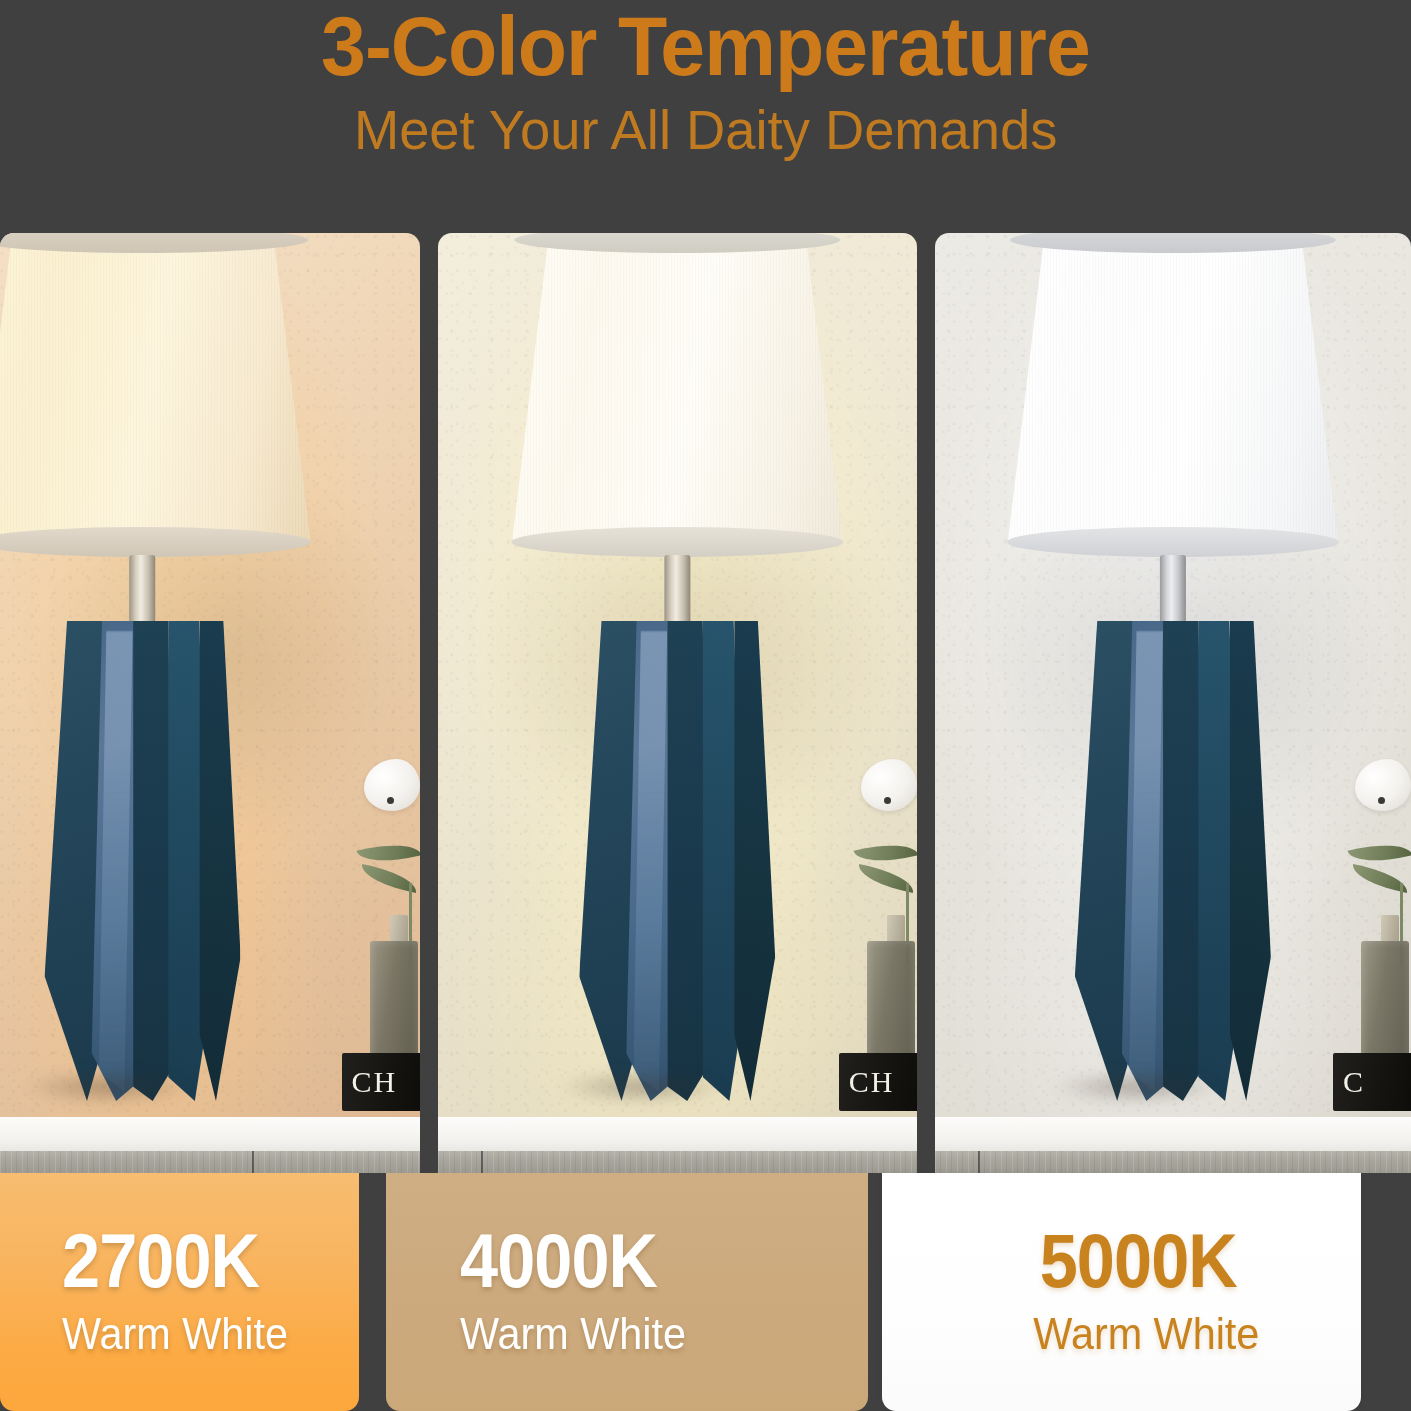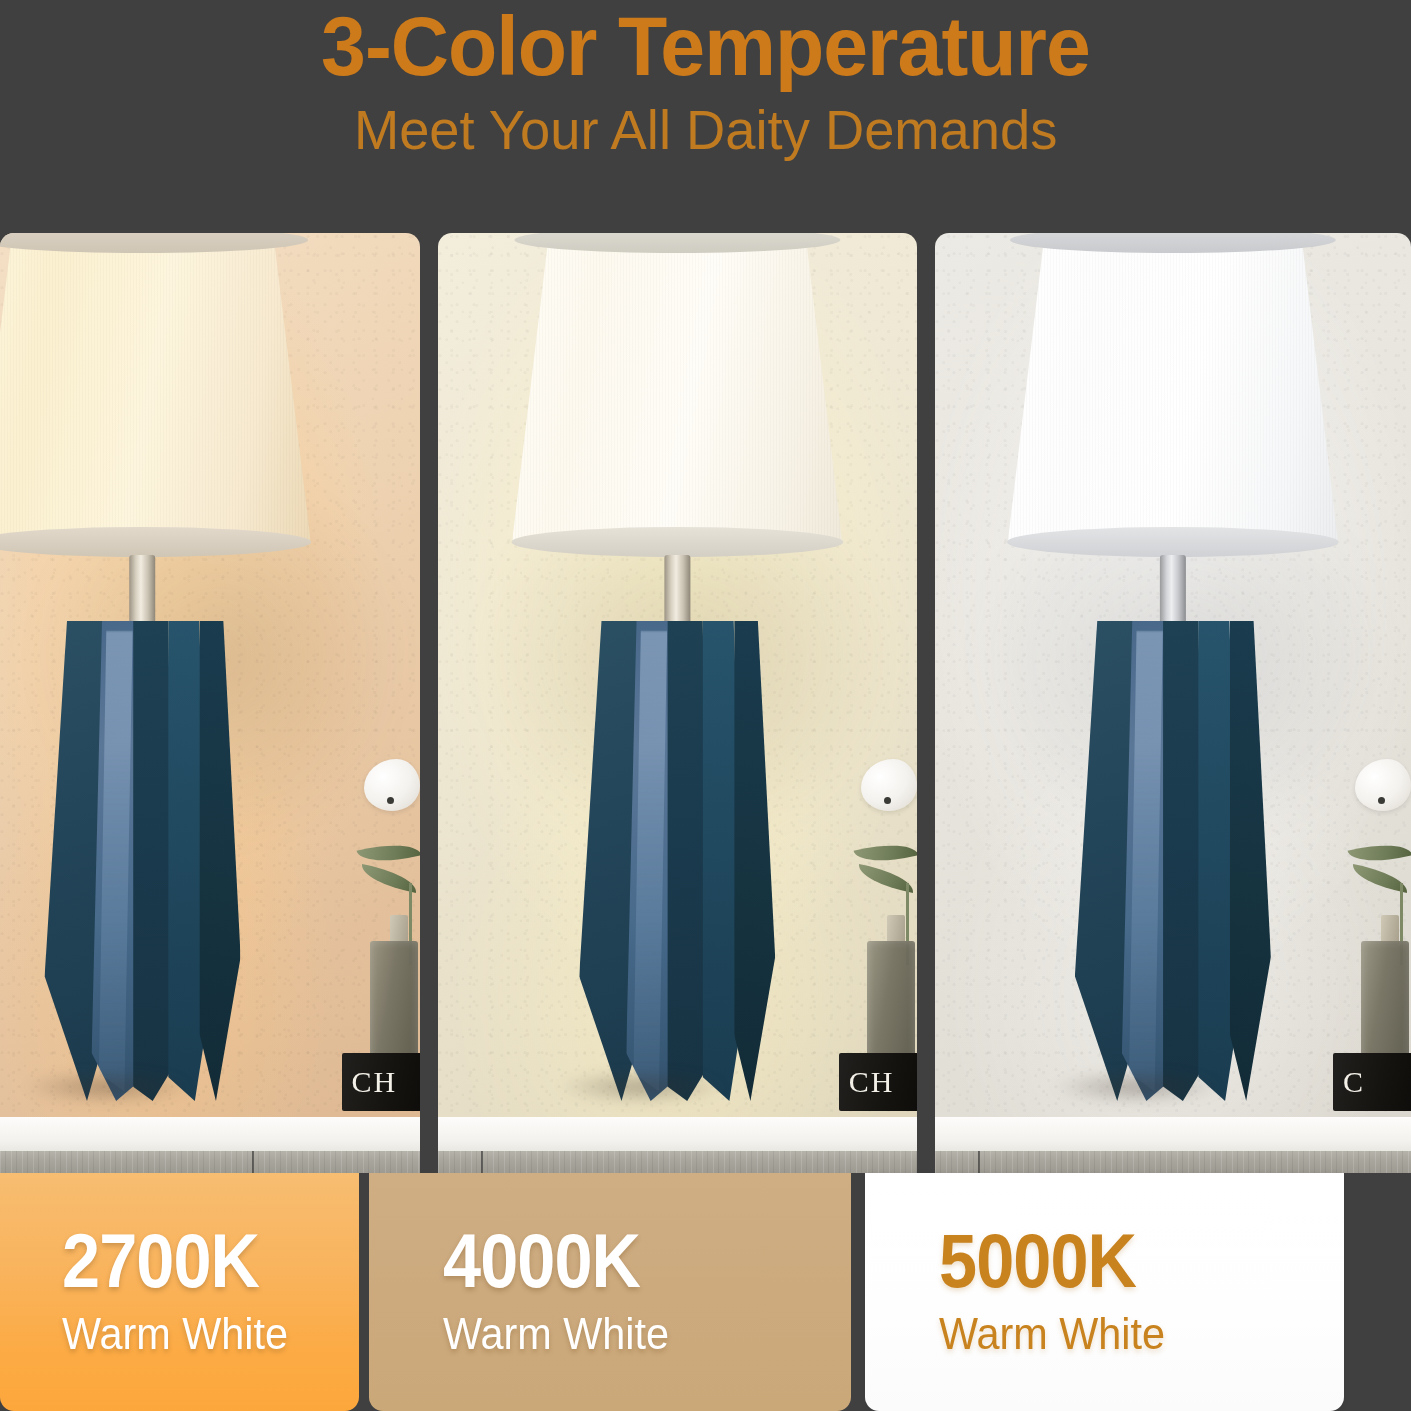--- a/index.html
+++ b/index.html
@@ -223,25 +223,25 @@
     display:flex;
   }
   .bar{
     position:relative;
     border-bottom-left-radius:14px; border-bottom-right-radius:14px;
     display:flex; flex-direction:column; justify-content:center;
     padding-left:62px;
   }
   .bar.b1{ width:359px; margin-left:0;
     background:linear-gradient(180deg,#f7bd71 0%, #f9b35c 42%, #fcab45 74%, #fca73c 100%); }
-  .bar.b2{ width:482px; margin-left:10px;
+  .bar.b2{ width:482px; margin-left:27px;
     background:linear-gradient(180deg,#cfae84 0%, #ccaa7e 50%, #cba878 100%); padding-left:74px; }
   .bar.b3{ width:479px; margin-left:14px;
     background:linear-gradient(180deg,#ffffff 0%, #fefefe 60%, #fbfbfb 100%);
-    box-shadow:0 1px 6px rgba(0,0,0,.07); padding-left:74px; }
+    box-shadow:0 1px 6px rgba(0,0,0,.07); padding-left:74px;text-align:center; }
 
   .kelvin{
     font-size:76px; font-weight:700; line-height:0.96;
     letter-spacing:-1px;
     transform:scaleX(0.90); transform-origin:left center;
   }
   .kelvin-label{
     font-size:44px; font-weight:400; line-height:1.18; margin-top:10px;
     transform:scaleX(0.94); transform-origin:left center;
   }

